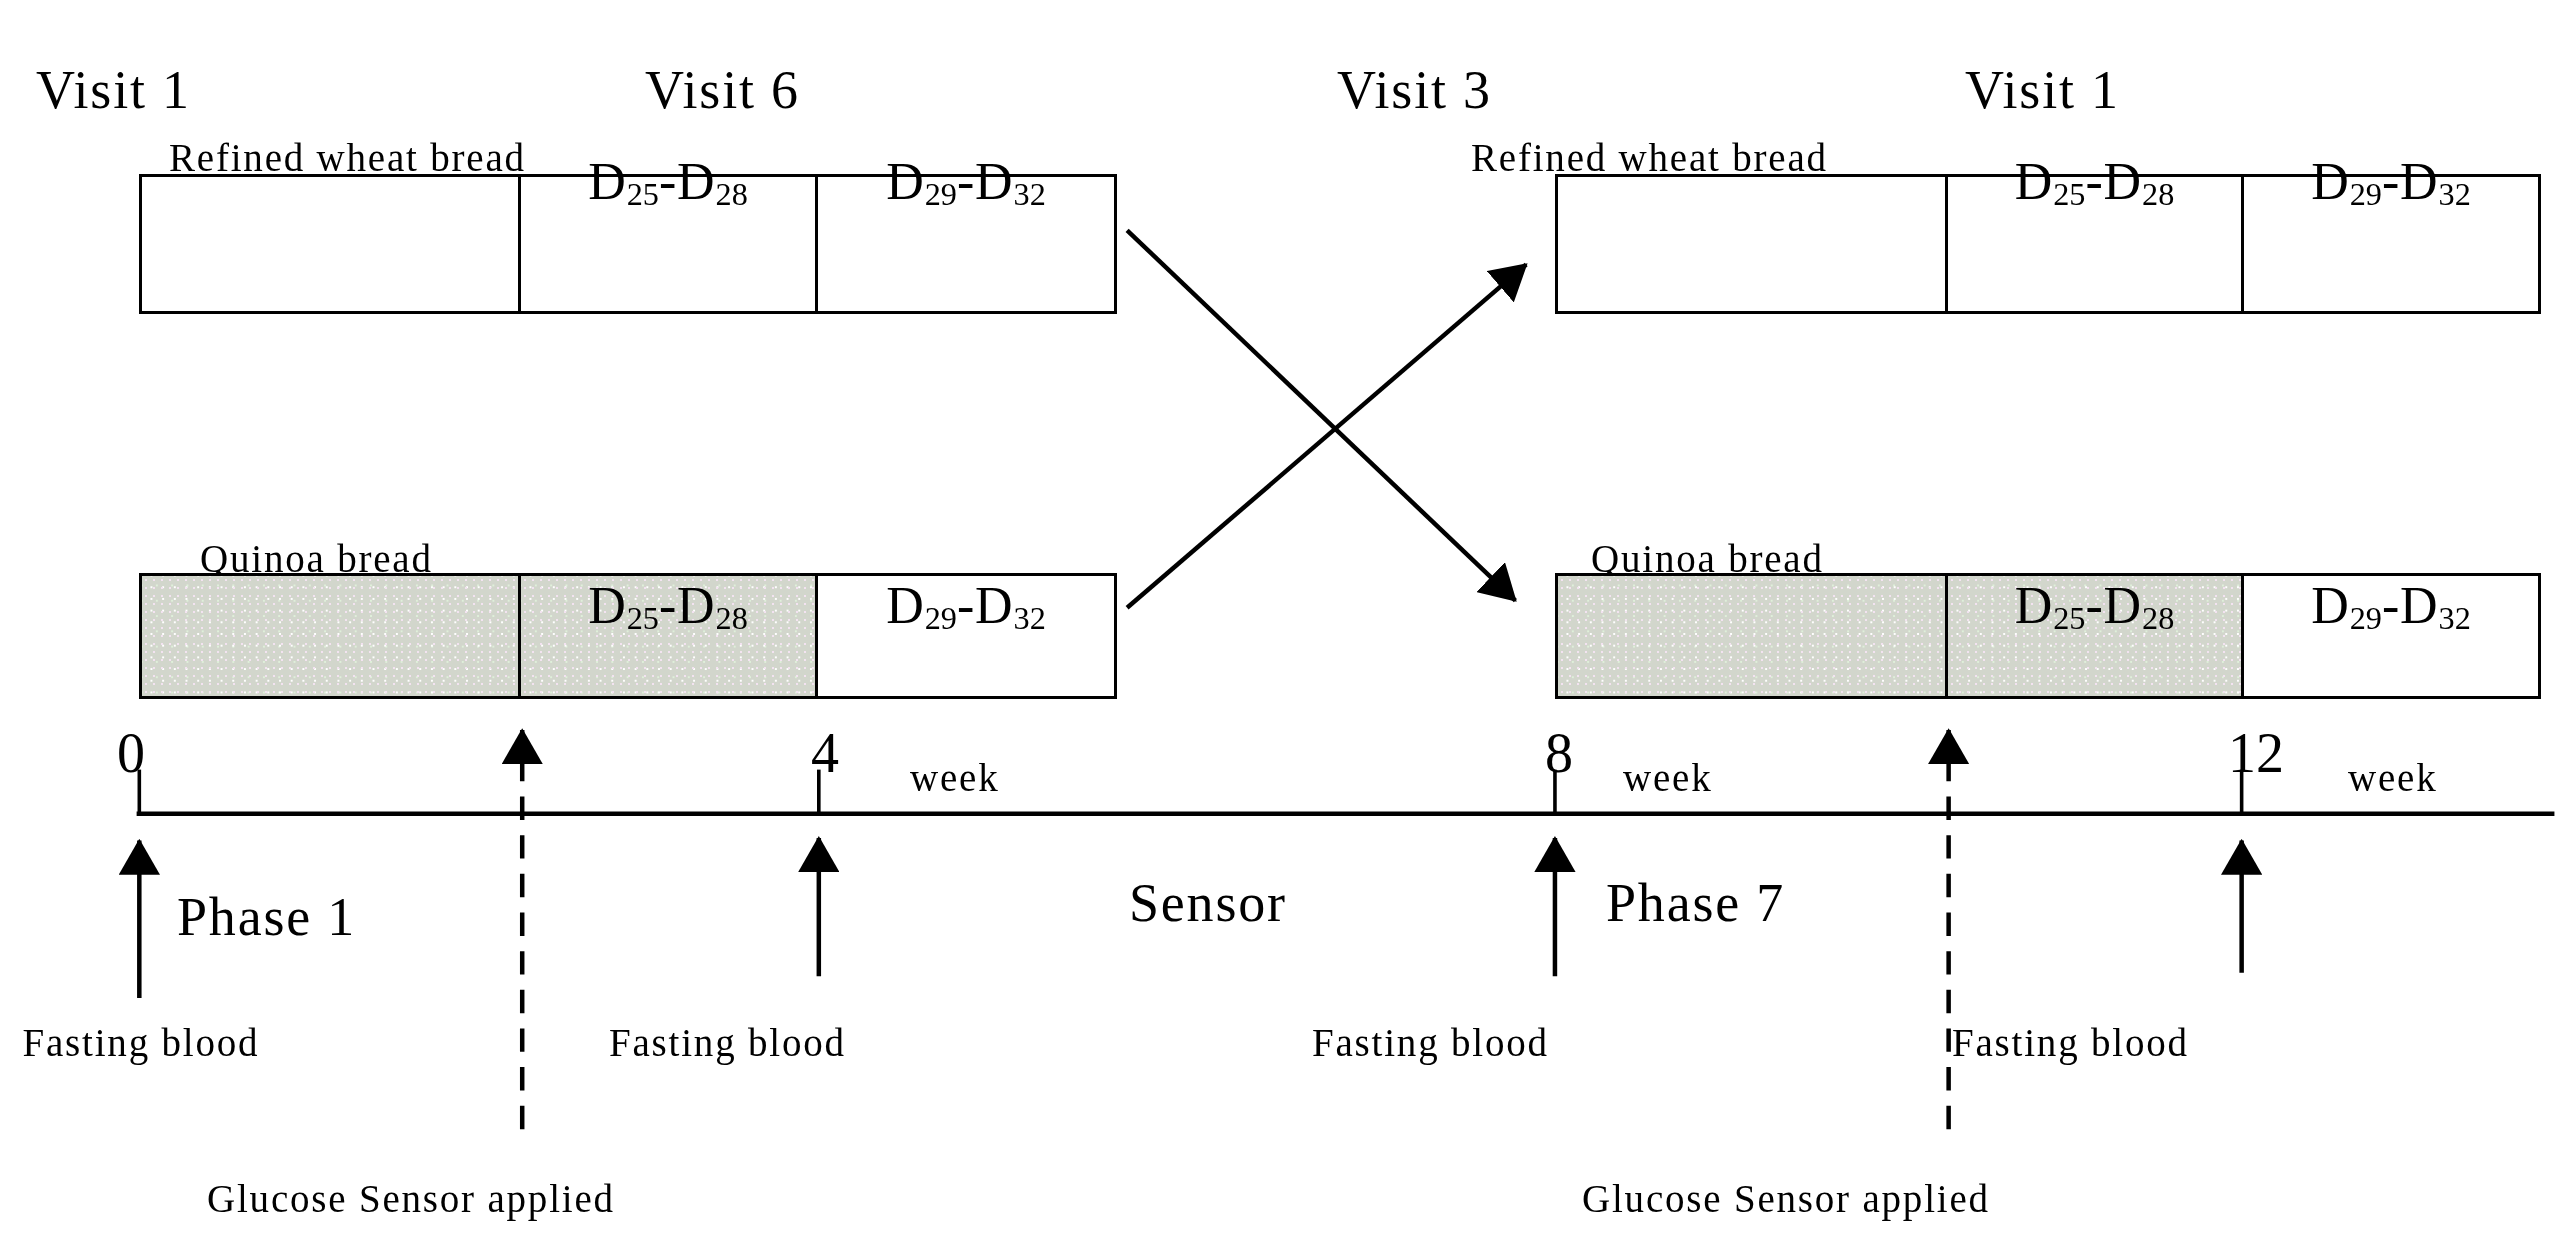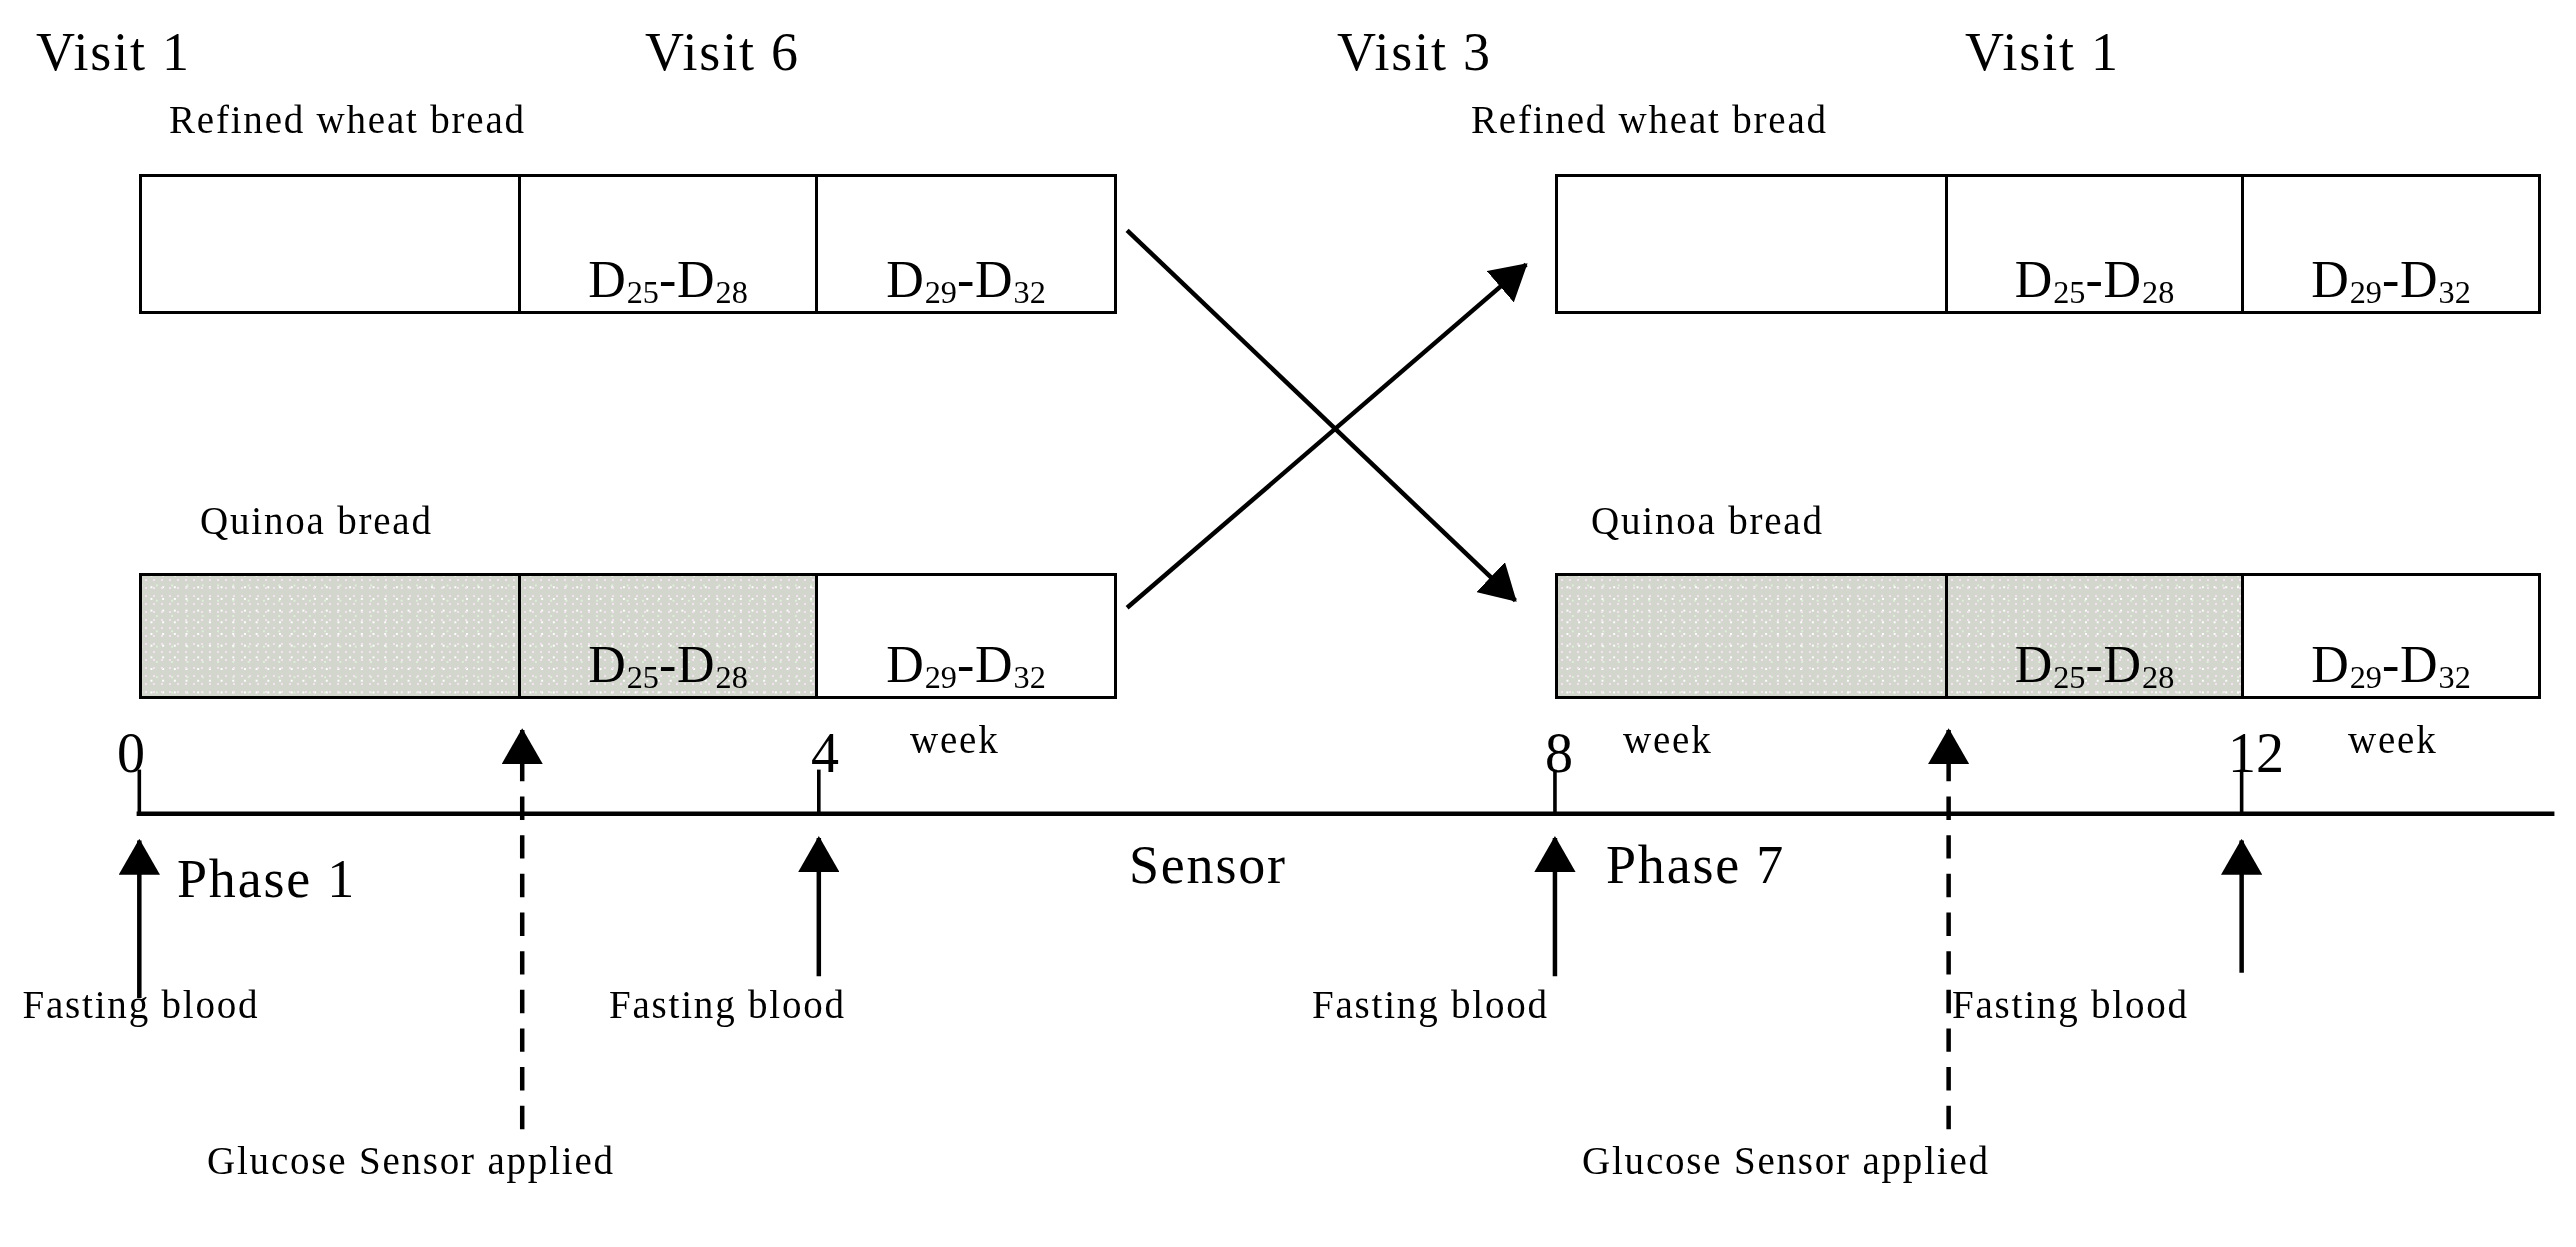--- a/index.html
+++ b/index.html
@@ -10,40 +10,41 @@
     font-family:"Liberation Serif","DejaVu Serif",serif;
     color:#000000;
     overflow:hidden;
   }
   .lbl{
     position:absolute;
     font-size:54px;
     letter-spacing:1.8px;
     white-space:nowrap;
     line-height:1.1;
+    margin-top:38px;
   }
   .lbl-big{font-size:39px;}
   .ticknum{
     position:absolute;
     font-size:56px;
     transform:translateX(-50%);
     white-space:nowrap;
   }
   .box{
     position:absolute;
     display:flex;
     box-sizing:border-box;
     border:3.6px solid #000000;
     background:#ffffff;
   }
   .cell{
     box-sizing:border-box;
     height:100%;
     display:flex;
-    align-items:flex-end;
+    align-items:flex-start;
     justify-content:center;
   }
   .cell.divider{border-right:3.6px solid #000000;}
   .cell.shaded{
     background-color:#d2d6cc;
     background-image:
       radial-gradient(#f3e3f1 1.4px, transparent 1.5px),
       radial-gradient(#ffffff 1.3px, transparent 1.3px),
       radial-gradient(#dff0da 1.2px, transparent 1.3px);
     background-size:8px 8px,11.7px 11.7px,15.3px 15.3px;

